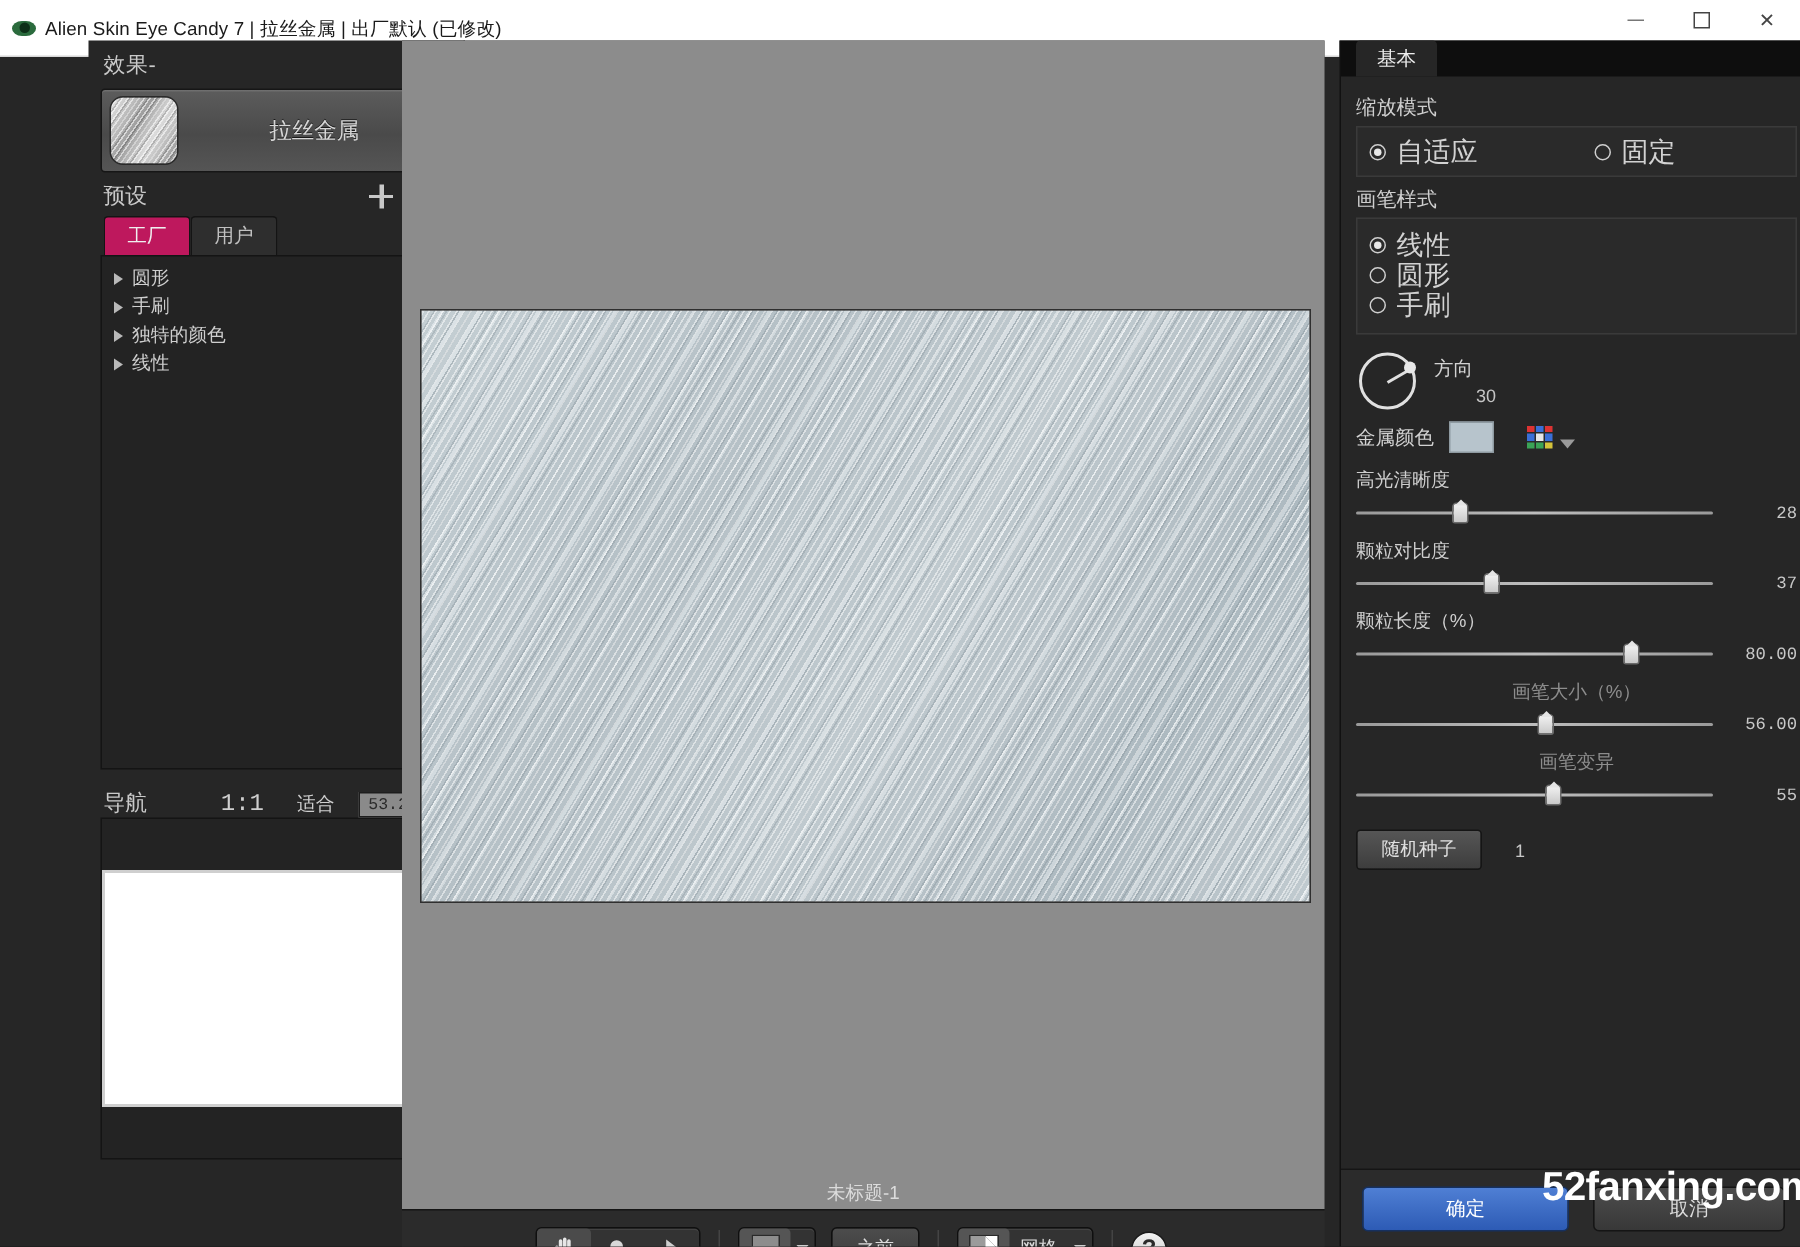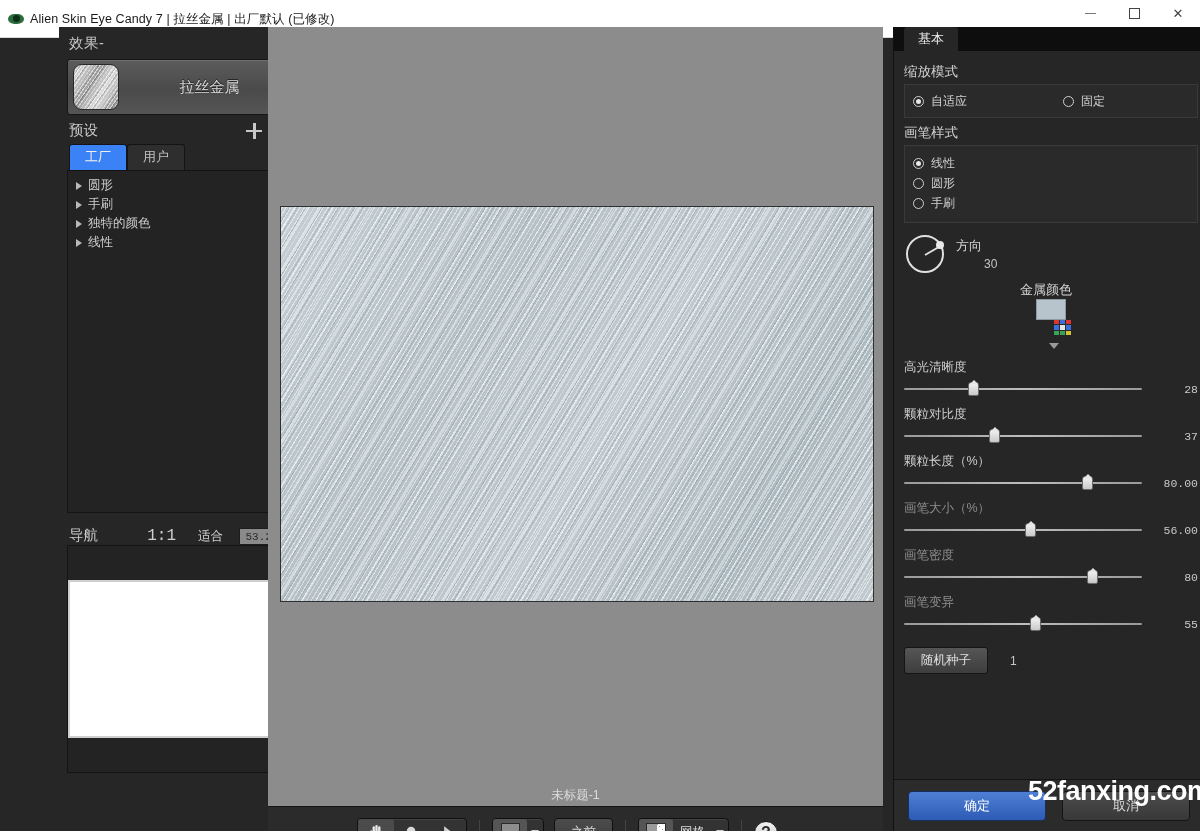--- a/index.html
+++ b/index.html
@@ -99,21 +99,21 @@
   }
   .icon-home .body {
     position: absolute; left: 3px; top: 7px; width: 12px; height: 9px; background: #c8c8c8;
   }
   .tabs-row { display: flex; margin: 2px 0 0 10px; position: relative; z-index: 2; }
   .ltab {
     min-width: 58px; text-align: center; font-size: 13px; color: #d0d0d0;
     padding: 3px 12px 4px 12px; border: 1px solid #141414; border-bottom: none;
     border-radius: 3px 3px 0 0;
   }
-  .ltab.active { background: #3b82f6; color: #efefef; }
+  .ltab.active { background: #be185d; color: #efefef; }
   .ltab.inactive { background: #2e2e2e; color: #c0c0c0; }
   .preset-list {
     margin: 0 8px; height: 343px; background: #232323;
     border: 1px solid #141414; padding: 5px 0 0 4px;
   }
   .tree-item { display: flex; align-items: center; height: 19px; }
   .tri {
     width: 0; height: 0; margin: 0 6px 0 4px;
     border-top: 4.5px solid transparent; border-bottom: 4.5px solid transparent;
     border-left: 6px solid #b9b9b9;
@@ -244,39 +244,39 @@
   .grp-box { border: 1px solid #3a3a3a; background: #2a2a2a; padding: 6px 8px; }
   .radio-row { display: flex; align-items: center; height: 20px; }
   .radio {
     width: 11px; height: 11px; border-radius: 50%; border: 1.5px solid #cfcfcf;
     margin-right: 7px; position: relative; flex: none;
   }
   .radio.on::after {
     content: ""; position: absolute; left: 2px; top: 2px;
     width: 5px; height: 5px; border-radius: 50%; background: #e8e8e8;
   }
-  .radio-lbl { font-size: 12px; color: #d2d2d2; }
+  .radio-lbl { font-size: 18px; color: #d2d2d2; }
   .dial-row { display: flex; align-items: center; margin: 12px 0 6px 2px; }
   .dial { width: 38px; height: 38px; position: relative; }
   .dial .ring {
     position: absolute; left: 0; top: 0; width: 38px; height: 38px;
     border-radius: 50%; border: 2px solid #e0e0e0;
   }
   .dial .needle {
     position: absolute; left: 19px; top: 19px; width: 17px; height: 2px;
     background: #e0e0e0; transform-origin: 0 50%; transform: rotate(-30deg);
   }
   .dial .knob {
     position: absolute; left: 30px; top: 6px; width: 8px; height: 8px;
     border-radius: 50%; background: #e8e8e8;
   }
   .dial-txt { margin-left: 12px; }
   .dial-name { font-size: 13px; color: #d2d2d2; }
   .dial-val { font-size: 12px; color: #c4c4c4; margin-left: 28px; margin-top: 2px; }
-  .color-row { display: flex; align-items: center; margin: 8px 0 4px 0; flex-direction: column; }
+  .color-row { display: flex; align-items: center; margin: 8px 0 4px 0; }
   .color-lbl { font-size: 13px; color: #d2d2d2; margin-right: 10px; }
   .color-swatch {
     width: 30px; height: 21px; background: #b7c4cc; border: 1px solid #8e9aa1;
   }
   .palette-ic {
     width: 17px; height: 15px; margin-left: 22px;
     display: grid; grid-template-columns: repeat(3,1fr); grid-template-rows: repeat(3,1fr);
     gap: 1px; background: #2a2a2a;
   }
   .palette-ic i:nth-child(1){background:#d33;} .palette-ic i:nth-child(2){background:#3a6fd8;}
@@ -284,21 +284,21 @@
   .palette-ic i:nth-child(5){background:#e6e6e6;} .palette-ic i:nth-child(6){background:#3a6fd8;}
   .palette-ic i:nth-child(7){background:#3aa356;} .palette-ic i:nth-child(8){background:#3aa356;}
   .palette-ic i:nth-child(9){background:#d4c23a;}
   .pal-caret {
     width: 0; height: 0; margin-left: 5px; margin-top: 8px;
     border-left: 5px solid transparent; border-right: 5px solid transparent;
     border-top: 6px solid #9a9a9a;
   }
   .sld-block { margin-top: 10px; }
   .sld-name { font-size: 12.5px; color: #cfcfcf; margin-bottom: 6px; }
-  .sld-name.dim { color: #8d8d8d; }
+  .sld-name.dim { color: #8d8d8d; text-align: center; }
   .sld-row { display: flex; align-items: center; }
   .sld-track {
     position: relative; height: 14px; flex: 1; margin-right: 8px;
   }
   .sld-track .bar {
     position: absolute; left: 0; top: 6px; width: 100%; height: 2px;
     background: linear-gradient(to right,#9a9a9a,#bdbdbd 50%,#9a9a9a);
     border-radius: 1px;
   }
   .sld-thumb {
@@ -598,30 +598,20 @@
           <div class="sld-name dim">画笔大小（%）</div>
           <div class="sld-row">
             <div class="sld-track">
               <div class="bar"></div>
               <div class="sld-thumb" style="left:53%"></div>
             </div>
             <div class="sld-val">56.00</div>
           </div>
         </div>
 
-        <div class="sld-block">
-          <div class="sld-name dim">画笔密度</div>
-          <div class="sld-row">
-            <div class="sld-track">
-              <div class="bar"></div>
-              <div class="sld-thumb" style="left:79%"></div>
-            </div>
-            <div class="sld-val">80</div>
-          </div>
-        </div>
 
         <div class="sld-block">
           <div class="sld-name dim">画笔变异</div>
           <div class="sld-row">
             <div class="sld-track">
               <div class="bar"></div>
               <div class="sld-thumb" style="left:55%"></div>
             </div>
             <div class="sld-val">55</div>
           </div>

